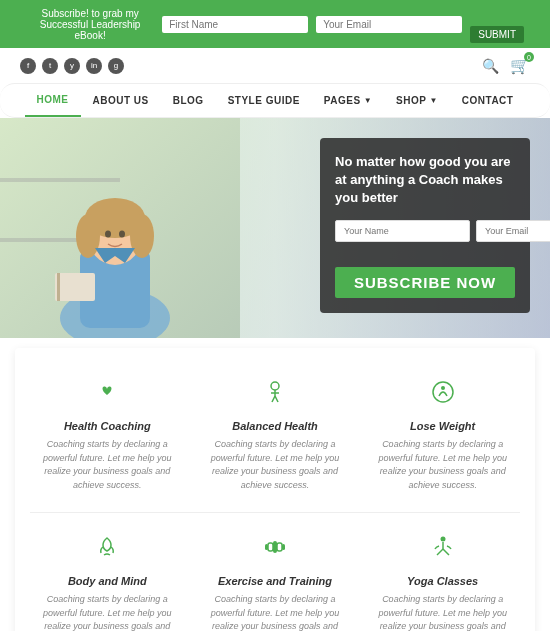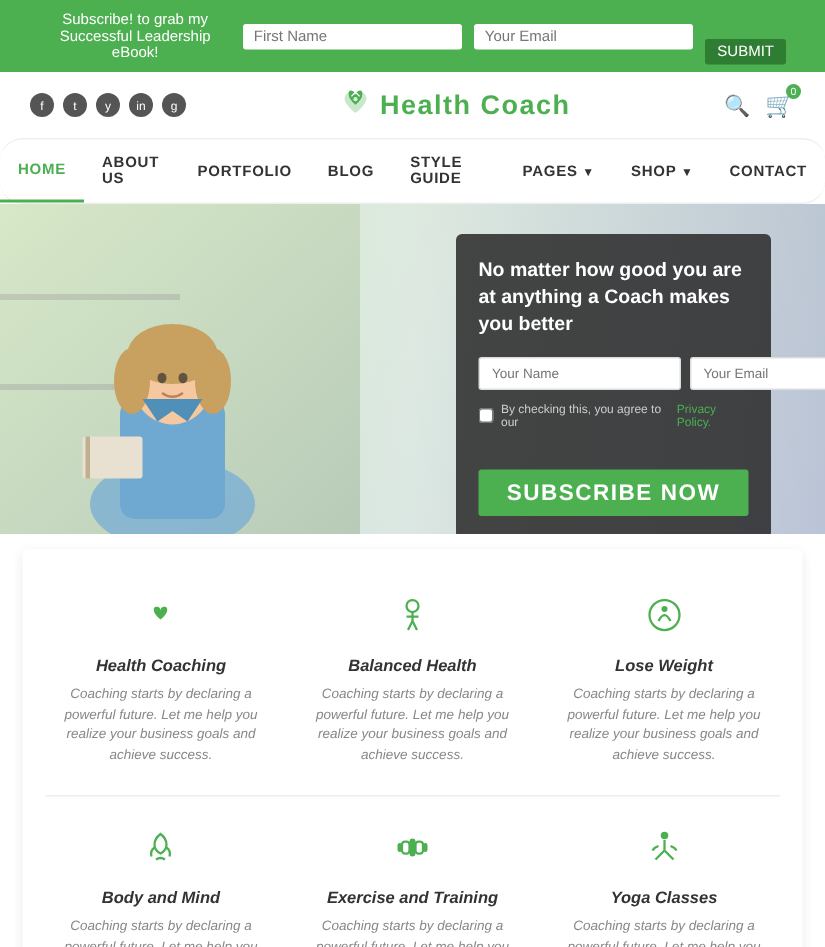--- a/index.html
+++ b/index.html
@@ -88,21 +88,21 @@
     }
     .hero-bg {
       position: absolute;
       inset: 0;
       background: linear-gradient(120deg, #dcedc8 0%, #c5cae9 100%);
       opacity: 0.5;
     }
     
     .hero-overlay {
       position: absolute;
-      right: 36px;
+      right: 20px;
       top: 20px;
       width: 210px;
       background: rgba(40,40,40,0.85);
       color: white;
       padding: 15px;
       border-radius: 4px;
     }
     .hero-title { font-size: 13px; font-weight: bold; margin-bottom: 12px; line-height: 1.4; }
     .hero-inputs { display: flex; gap: 6px; margin-bottom: 8px; }
     .hero-inputs input {
@@ -163,46 +163,32 @@
 </div>
 
 <div class="header">
   <div class="social-icons">
     <div class="social-icon">f</div>
     <div class="social-icon">t</div>
     <div class="social-icon">y</div>
     <div class="social-icon">in</div>
     <div class="social-icon">g</div>
   </div>
-  <div class="brand">
-    <div class="brand-logo">
-      <span class="heart-icon">
-        <svg width="22" height="22" viewBox="0 0 24 24" fill="none">
-          <path d="M12 21s-8-5.5-8-11A5 5 0 0 1 12 7a5 5 0 0 1 8 3c0 5.5-8 11-8 11z" fill="#4caf50" opacity="0.3"></path>
-          <path d="M12 8 Q12 6 10 5 Q7 4 7 7 Q7 11 12 15 Q17 11 17 7 Q17 4 14 5 Q12 6 12 8Z" fill="#4caf50"></path>
-          <path d="M9 9 L12 6 L15 9" stroke="white" stroke-width="1" fill="none"></path>
-          <circle cx="12" cy="11" r="1.5" fill="white" opacity="0.8"></circle>
-        </svg>
-      </span>
-      <span class="brand-name">Health Coach</span>
-    </div>
-  </div>
   <div class="header-right">
     <span style="font-size:14px;cursor:pointer;color:#555;">🔍</span>
     <div class="cart-icon">
       🛒
       <span class="cart-badge">0</span>
     </div>
   </div>
 </div>
 
 <nav class="nav">
   <div class="nav-item active">HOME</div>
   <div class="nav-item">ABOUT US</div>
-  <div class="nav-item">PORTFOLIO</div>
   <div class="nav-item">BLOG</div>
   <div class="nav-item">STYLE GUIDE</div>
   <div class="nav-item">PAGES <span class="nav-arrow">▼</span></div>
   <div class="nav-item">SHOP <span class="nav-arrow">▼</span></div>
   <div class="nav-item">CONTACT</div>
 </nav>
 
 <div class="hero">
   <div class="hero-bg"></div>
 
@@ -239,25 +225,20 @@
 
     <path d="M95 130 L105 145 L115 138 L125 145 L135 130" fill="#5090b8"></path>
   </svg>
 
   <div class="hero-overlay">
     <div class="hero-title">No matter how good you are at anything a Coach makes you better</div>
     <div class="hero-inputs">
       <input type="text" placeholder="Your Name" style="">
       <input type="email" placeholder="Your Email" style="">
     </div>
-    <div class="hero-checkbox">
-      <input type="checkbox" style="">
-      <span>By checking this, you agree to our</span>
-      <span class="hero-privacy">Privacy Policy.</span>
-    </div>
     <button class="hero-btn">SUBSCRIBE NOW</button>
   </div>
 </div>
 
 <div class="services">
   <div class="services-grid">
 
     <div class="service-item">
       <div class="service-icon">
         <svg width="28" height="28" viewBox="0 0 28 28">

